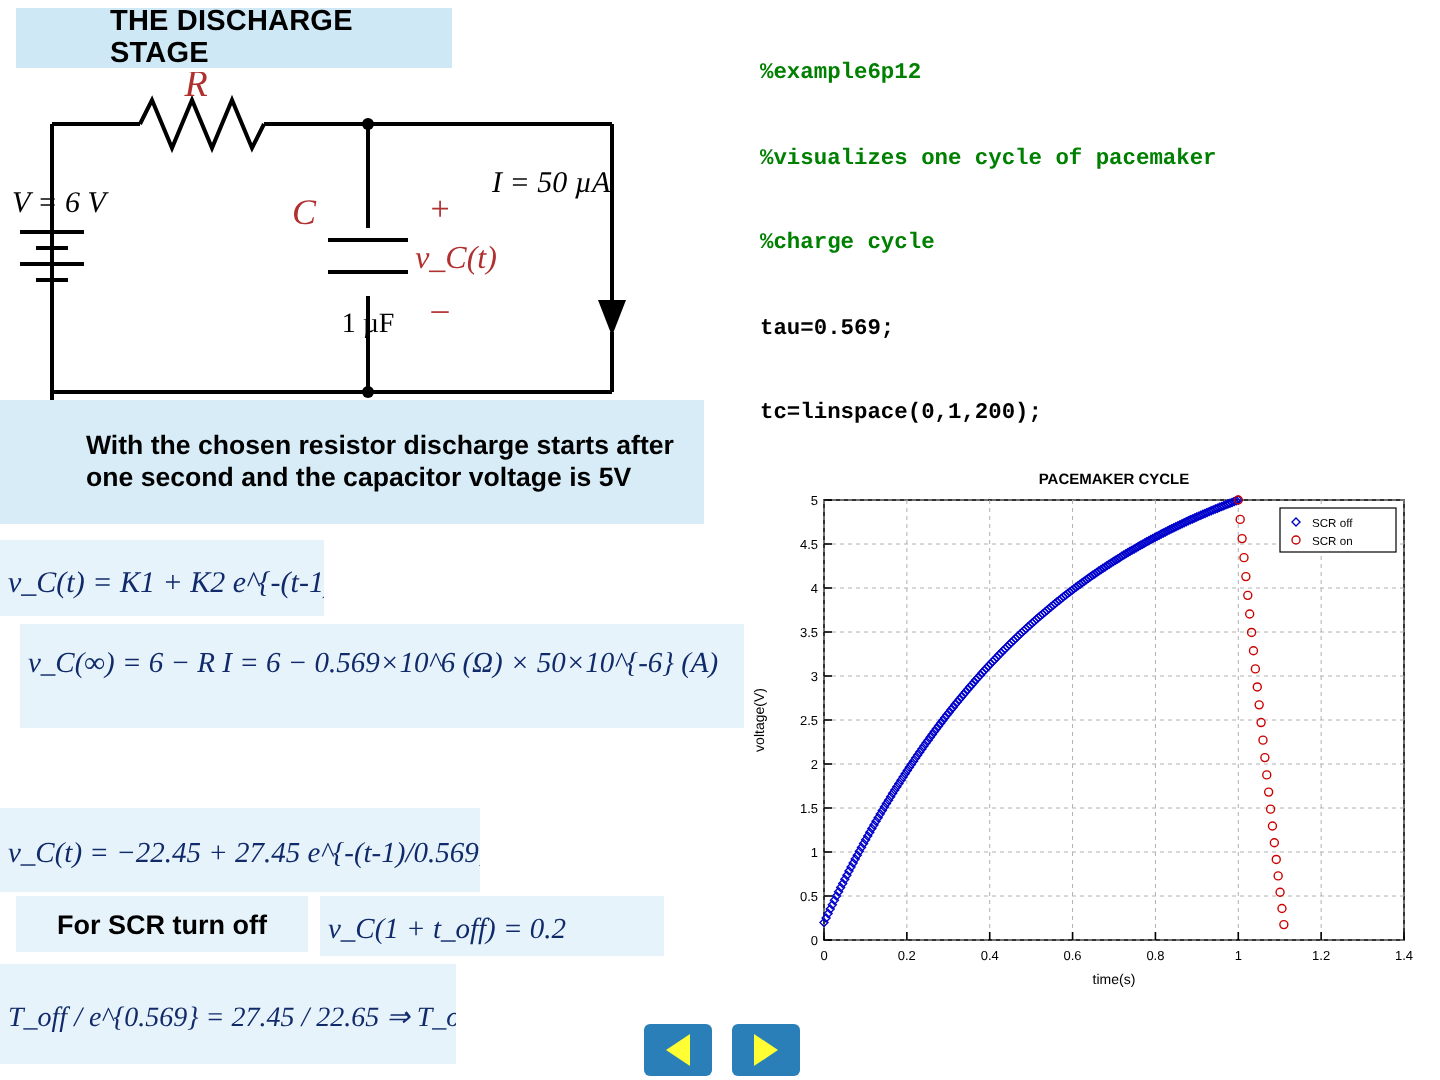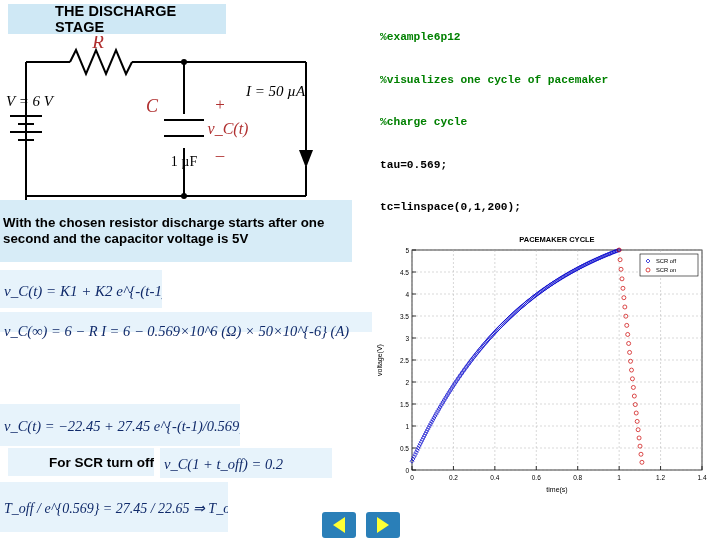--- a/index.html
+++ b/index.html
@@ -59,33 +59,34 @@
     background: #d7ecf7;
     display: flex;
     align-items: center;
   }
   .desc-box .d {
     font-size: 13.3px;
     font-weight: bold;
     color: #000000;
     line-height: 16px;
     padding-left: 3px;
+    margin-left: 40px;
   }
 
   .eqbox {
     position: absolute;
     background: #e7f3fb;
   }
   .eq1 { left: 0px;   top: 270px; width: 162px; height: 38px; }
   .eq2 { left: 168px; top: 270px; width: 148px; height: 38px; }
-  .eq3 { left: 0px;   top: 312px; width: 378px; height: 20px; }
+  .eq3 { left: 10px;   top: 312px; width: 378px; height: 52px; }
   .eq4 { left: 0px;   top: 352px; width: 212px; height: 48px; }
   .eq5 { left: 0px;   top: 404px; width: 240px; height: 42px; }
   .eq6 { left: 8px;   top: 448px; width: 146px; height: 28px;
-         display:flex; align-items:center; justify-content:flex-end; }
+         display:flex; align-items:center; justify-content:center; }
   .eq7 { left: 160px; top: 448px; width: 172px; height: 30px; }
   .eq8 { left: 0px;   top: 482px; width: 228px; height: 50px; }
 
   .eqbox svg { display: block; }
 
   .scr-off-label {
     font-size: 13.5px;
     font-weight: bold;
     color: #000000;
   }

